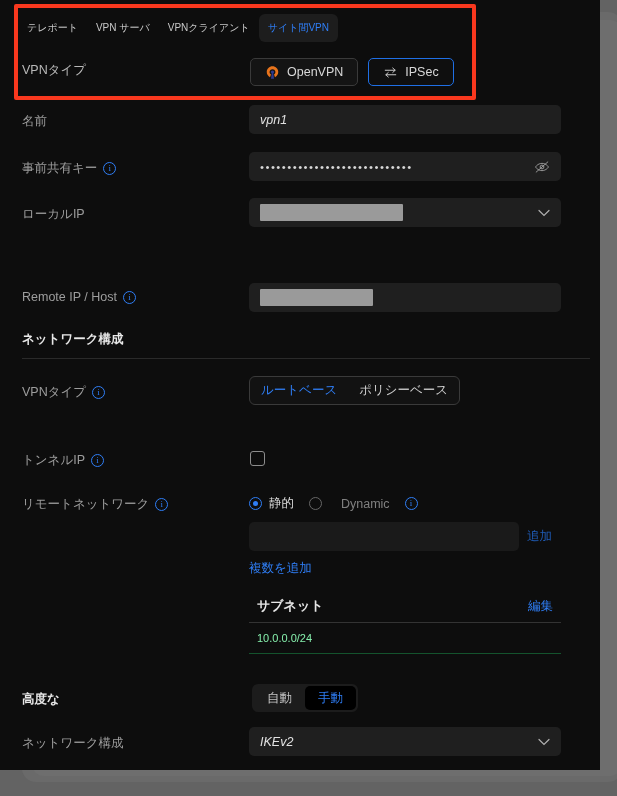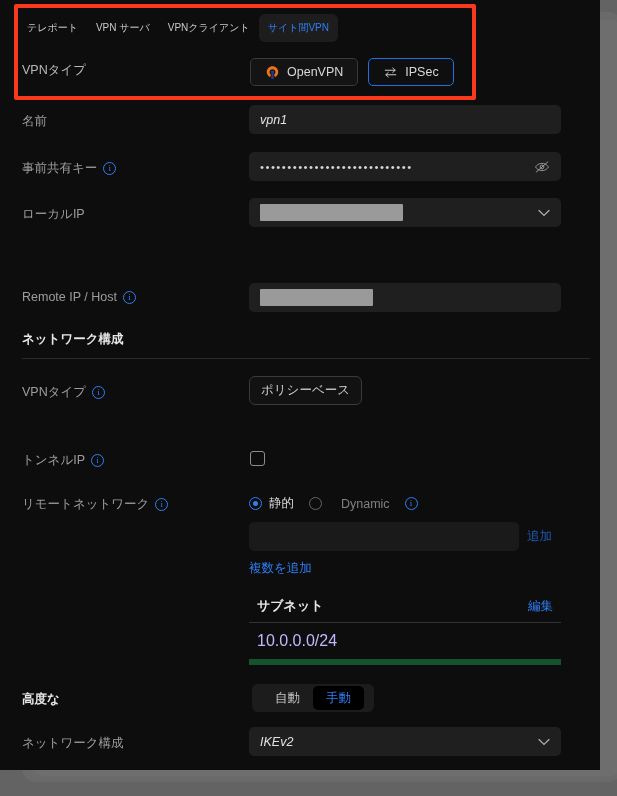--- a/index.html
+++ b/index.html
@@ -122,21 +122,21 @@
   .pill {
     padding: 0 11px; height: 100%; display: flex; align-items: center;
     font-size: 12.5px; color: #d0d0d0; cursor: pointer;
   }
   .pill.on { color: #2f7ef6; }
 
   
   .seg2 {
     position: absolute; left: 252px;
     display: flex; align-items: center; gap: 0;
-    background: #1c1c1c; border-radius: 6px; height: 28px; padding: 10px;
+    background: #1c1c1c; border-radius: 6px; height: 28px; padding: 2px;
   }
   .seg2 .s {
     padding: 0 13px; height: 24px; display: flex; align-items: center;
     font-size: 12.5px; color: #c5c5c5; border-radius: 5px; cursor: pointer;
   }
   .seg2 .s.on { color: #2f7ef6; background: #000000; }
 
   
   .cbox {
     position: absolute; left: 250px;
@@ -164,22 +164,22 @@
   
   .tbl { position: absolute; left: 249px; width: 312px; }
   .tbl-head {
     display: flex; align-items: center; justify-content: space-between;
     padding: 0 8px 7px 8px; border-bottom: 1px solid #333;
   }
   .tbl-head .h {
     font-size: 13px; color: #e6e6e6; font-weight: bold;
   }
   .tbl-row {
-    padding: 9px 8px; border-bottom: 6px solid #14532d;
-    font-size: 16px; color: #c4b5fd;
+    padding: 9px 8px; border-bottom: 1px solid #14532d;
+    font-size: 11px; color: #86efac;
   }
 </style>
 </head>
 <body>
 
 <div id="root">
 
   <div class="bg-card"></div>
   <div class="bg-card2"></div>
 
@@ -253,20 +253,21 @@
     <div class="lbl bold" style="top:331px">
       <span>ネットワーク構成</span>
     </div>
     <div class="hr" style="top:358px"></div>
 
     <div class="lbl" style="top:384px">
       <span>VPNタイプ</span>
       <span class="info">i</span>
     </div>
     <div class="pill-group" style="top:376px">
+      <div class="pill on">ルートベース</div>
       <div class="pill">ポリシーベース</div>
     </div>
 
     <div class="lbl" style="top:452px">
       <span>トンネルIP</span>
       <span class="info">i</span>
     </div>
     <div class="cbox" style="top:451px"></div>
 
     <div class="lbl" style="top:496px">

